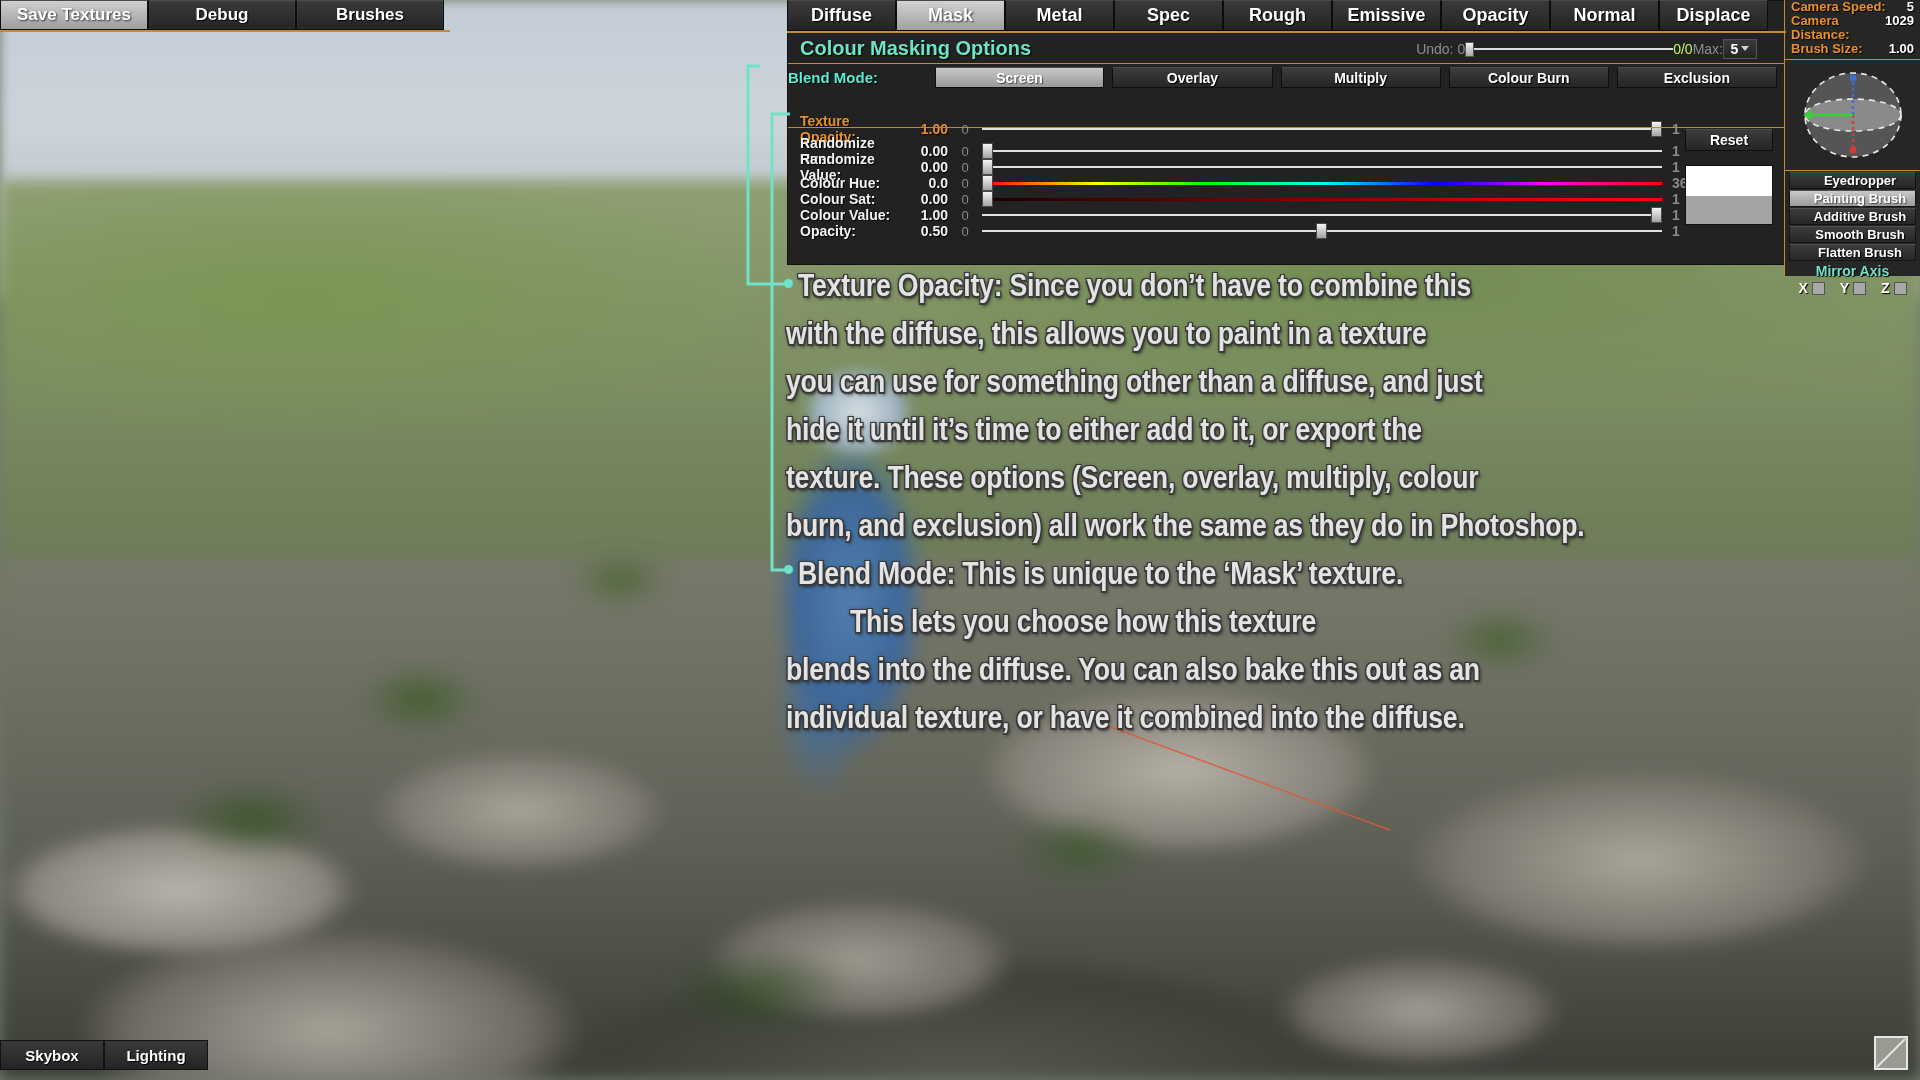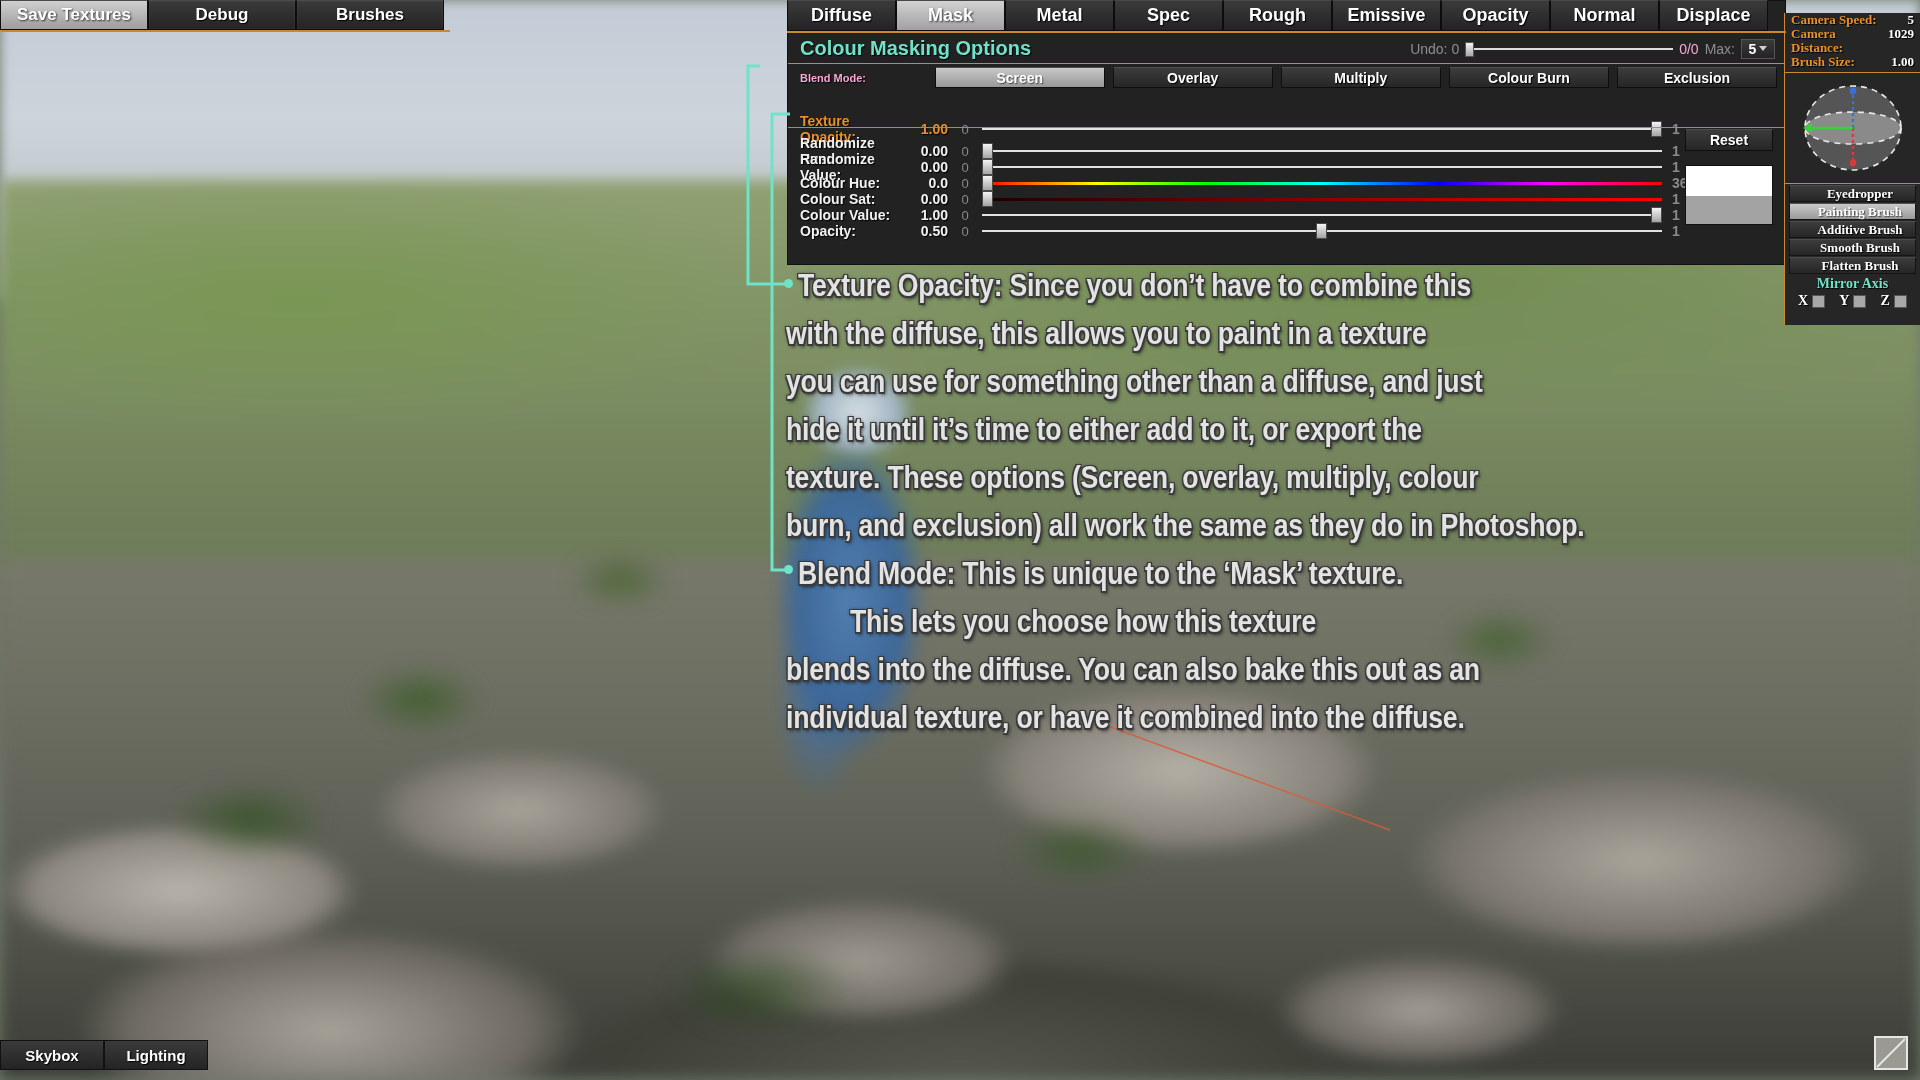--- a/index.html
+++ b/index.html
@@ -113,39 +113,39 @@
   }
   .tab.active { background: linear-gradient(180deg,#d2d2d2,#a0a0a0); color:#fff; text-shadow: 1px 1px 2px #3a3a3a; }
   #tabs-underline { position: absolute; left: 787px; top: 31px; width: 999px; height: 2px; background: #c98a2e; z-index: 19; }
 
   
   #panel-header {
     position: absolute; left: 0; top: 33px; width: 100%; height: 29px;
     display: flex; align-items: center;
   }
   #panel-title { color: #6fe3c8; font-size: 20px; font-weight: bold; margin-left: 12px; text-shadow: 1px 1px 1px #000; }
-  #undo-group { margin-left: auto; display: flex; align-items: center; gap: 6px; padding-right: 10px; }
+  #undo-group { margin-left: auto; display: flex; align-items: center; padding-right: 28px; }
   #undo-label { color: #8d8d8d; font-size: 14px; }
   .undo-track { position: relative; width: 208px; height: 16px; display: flex; align-items: center; }
   .undo-track .rail { width: 100%; height: 2px; background: #dcdcdc; }
   .undo-track .knob { position: absolute; left: 0; top: 1px; width: 9px; height: 15px;
      background: linear-gradient(180deg,#f2f2f2,#a8a8a8); border: 1px solid #555; }
-  #undo-count { color: #f9a8d4; font-size: 14px; }
+  #undo-count { color: #bef264; font-size: 14px; }
   #undo-max-label { color: #8d8d8d; font-size: 14px; text-align: center; }
   #undo-max-select {
     width: 34px; height: 20px; background: linear-gradient(180deg,#3a3a3a,#242424);
     border: 1px solid #555; color: #fff; font-size: 14px; font-weight: bold;
     display: flex; align-items: center; justify-content: center; gap: 3px;
   }
   .caret { width: 0; height: 0; border-left: 4px solid transparent; border-right: 4px solid transparent; border-top: 5px solid #cfcfcf; }
   #header-rule { position: absolute; left: 0; top: 62px; width: 100%; height: 1px; background: #c98a2e; }
 
   
   .btn-row { position: absolute; left: 0; width: 100%; display: flex; align-items: center; }
-  .row-label { width: 152px; padding-left: 12px; color: #f9a8d4; font-size: 11px; font-weight: bold; text-shadow: 1px 1px 1px #000; }
+  .row-label { width: 152px; color: #5eead4; font-size: 15px; font-weight: bold; text-shadow: 1px 1px 1px #000; }
   .mode-btn {
     height: 21px; display: flex; align-items: center; justify-content: center;
     background: linear-gradient(180deg,#3c3c3c,#262626);
     border: 1px solid #0e0e0e; border-top-color: #4d4d4d;
     color: #fff; font-size: 14px; font-weight: bold; text-shadow: 1px 1px 1px #000;
     margin-right: 8px;
   }
   .mode-btn.active { background: linear-gradient(180deg,#c8c8c8,#989898); color: #fff; text-shadow: 1px 1px 1px #4a4a4a; }
 
   
@@ -171,22 +171,22 @@
     display: flex; align-items: center; justify-content: center;
     background: linear-gradient(180deg,#3c3c3c,#262626); border: 1px solid #0e0e0e; border-top-color: #4d4d4d;
     color: #fff; font-size: 14px; font-weight: bold; text-shadow: 1px 1px 1px #000;
   }
   #swatch { position: absolute; right: 12px; top: 164px; width: 88px; height: 60px; border: 1px solid #111; overflow: hidden; }
   #swatch .top { height: 52%; background: #ffffff; }
   #swatch .bot { height: 48%; background: #a3a3a3; }
 
   
   #sidebar {
-    position: absolute; right: 0; top: 13px; width: 136px; height: 312px;
-    background: #262626; border-left: 1px solid #c98a2e; z-index: 16; font-family: Liberation Serif, serif;
+    position: absolute; right: 0; top: 0; width: 136px; height: 276px;
+    background: #262626; border-left: 1px solid #c98a2e; z-index: 16;
   }
   .sb-stat { display: flex; justify-content: space-between; padding: 0 6px; font-size: 13px; font-weight: bold; line-height: 14px; }
   .sb-stat .k { color: #e8902a; text-shadow: 1px 1px 1px #000; }
   .sb-stat .v { color: #ffffff; text-shadow: 1px 1px 1px #000; }
   #sb-rule1 { height: 1px; background: #c98a2e; margin: 3px 0 0; }
   #gizmo { height: 110px; position: relative; }
   #sb-rule2 { height: 1px; background: #c98a2e; }
   .sb-btn {
     height: 17px; margin: 1px 4px; display: flex; align-items: center; justify-content: center;
     background: linear-gradient(180deg,#3c3c3c,#262626); border: 1px solid #141414; border-top-color: #4d4d4d;

